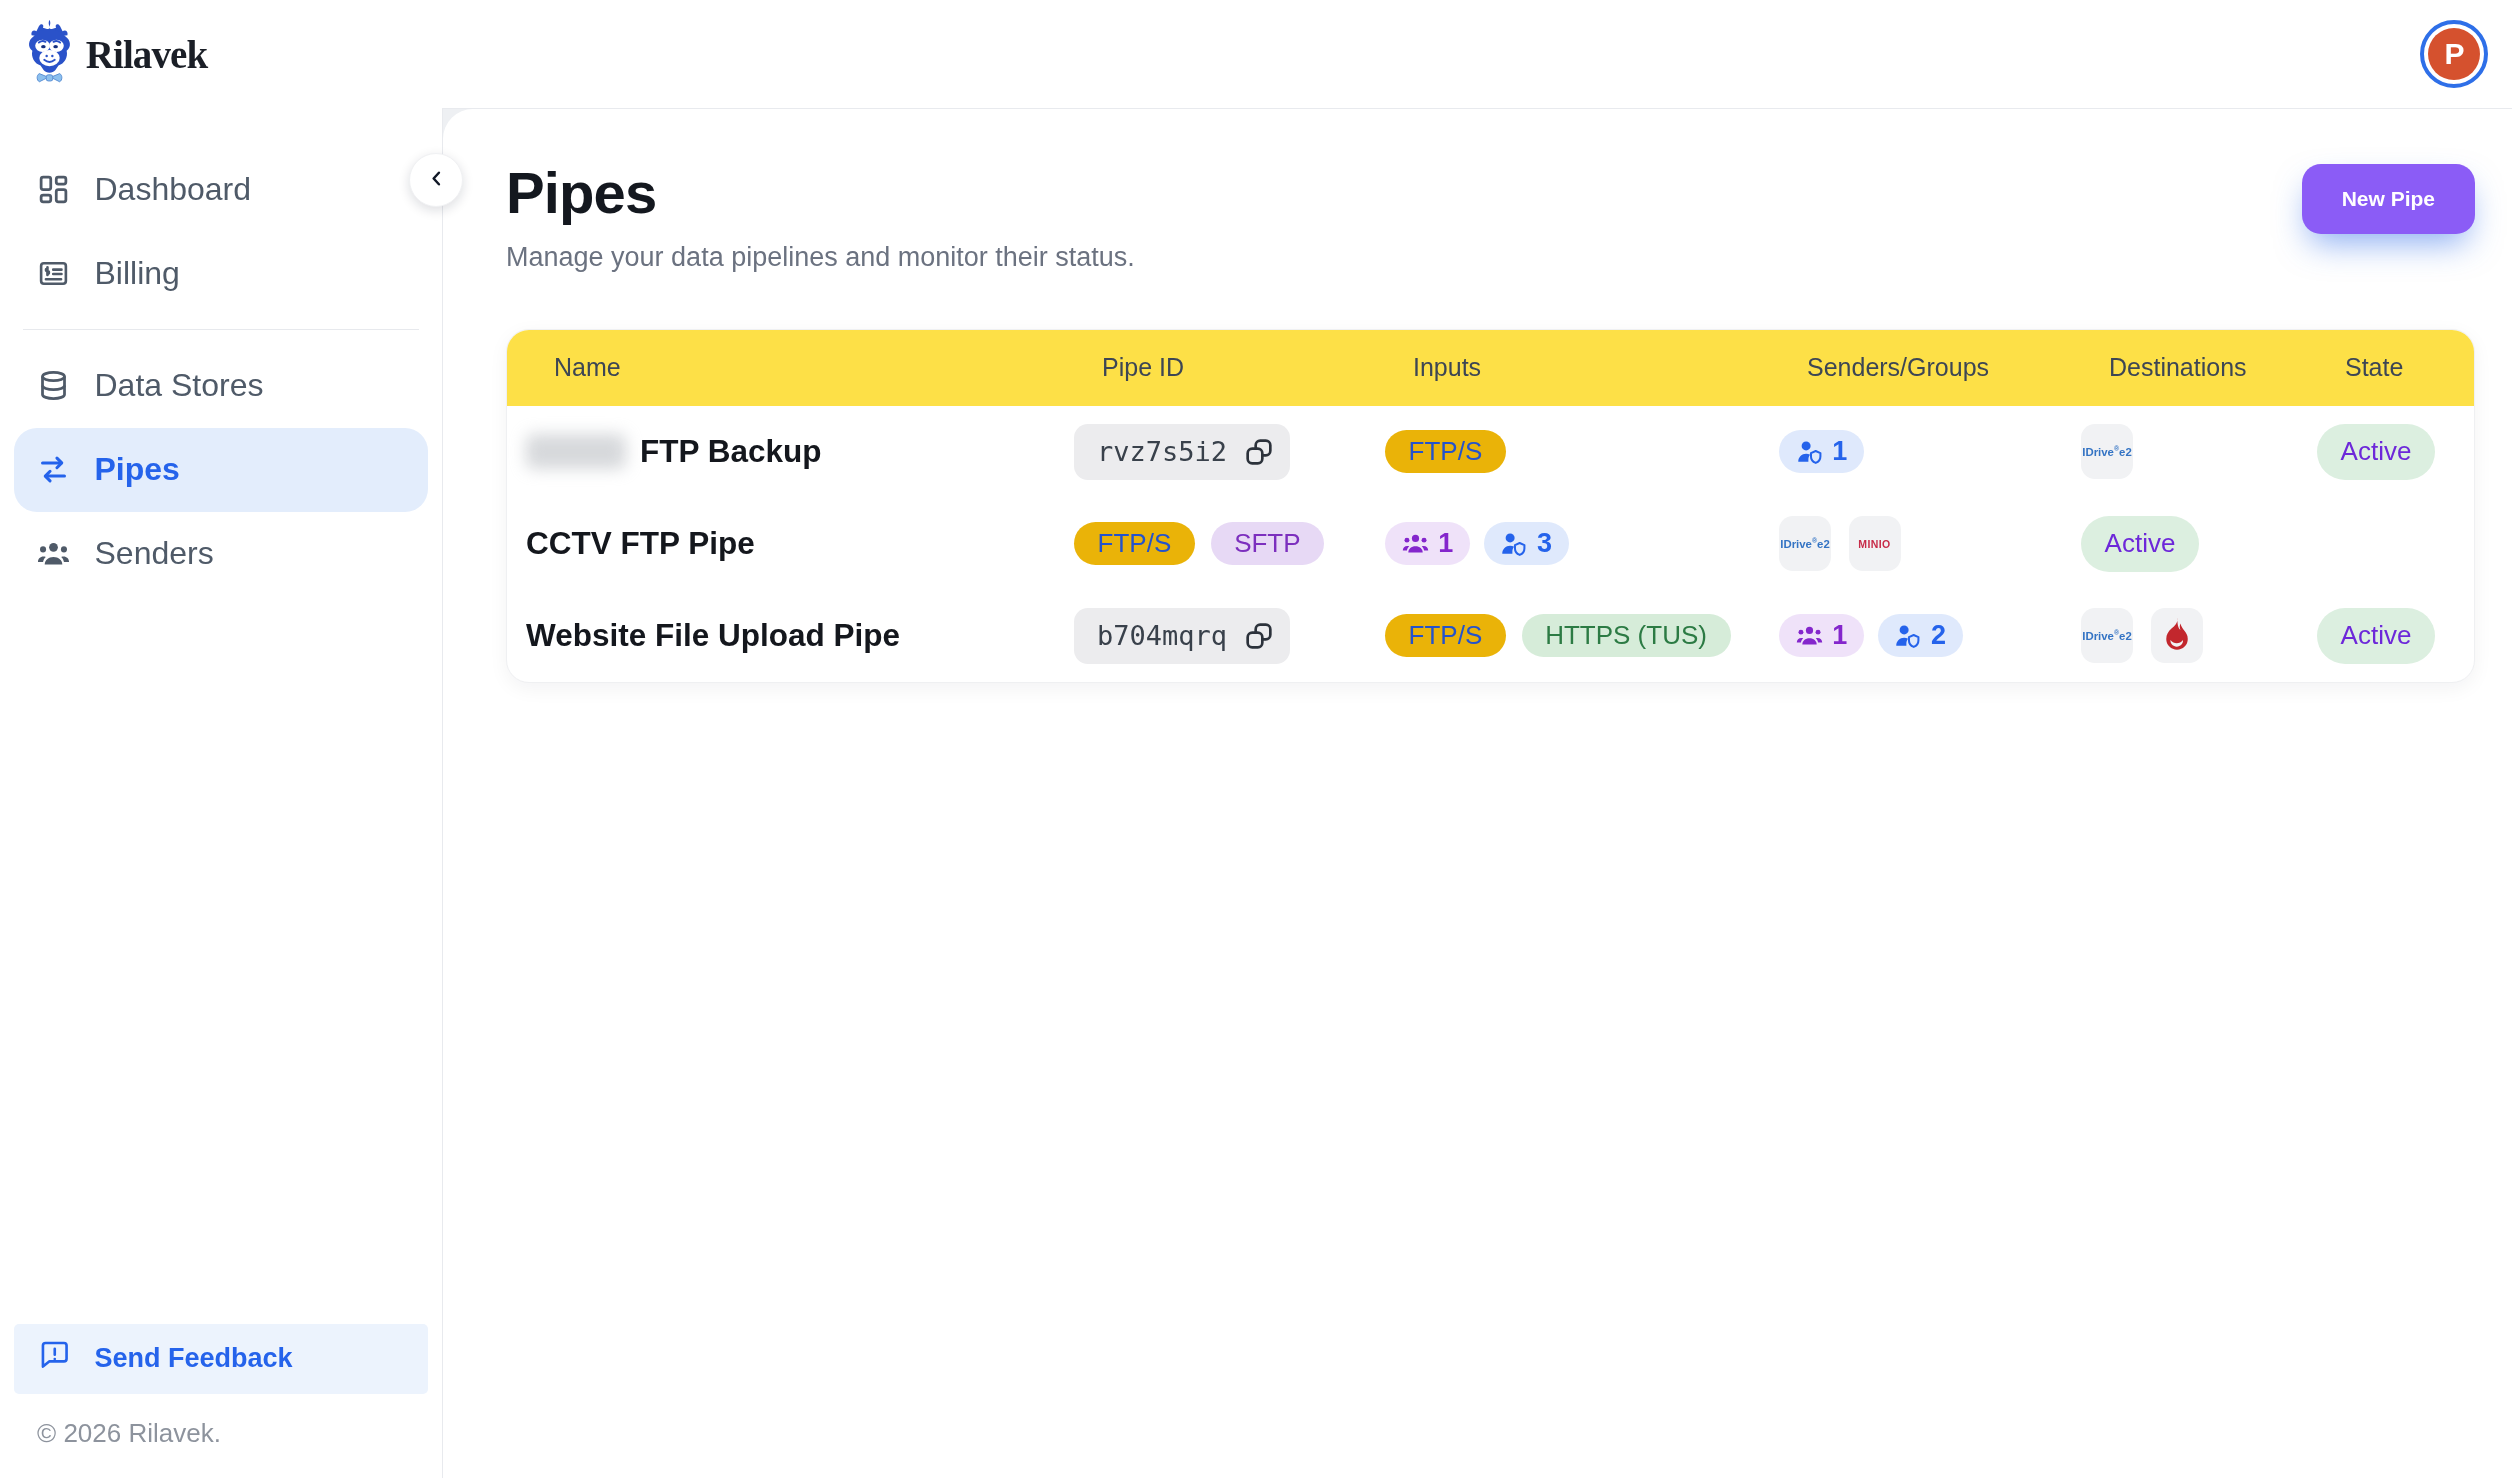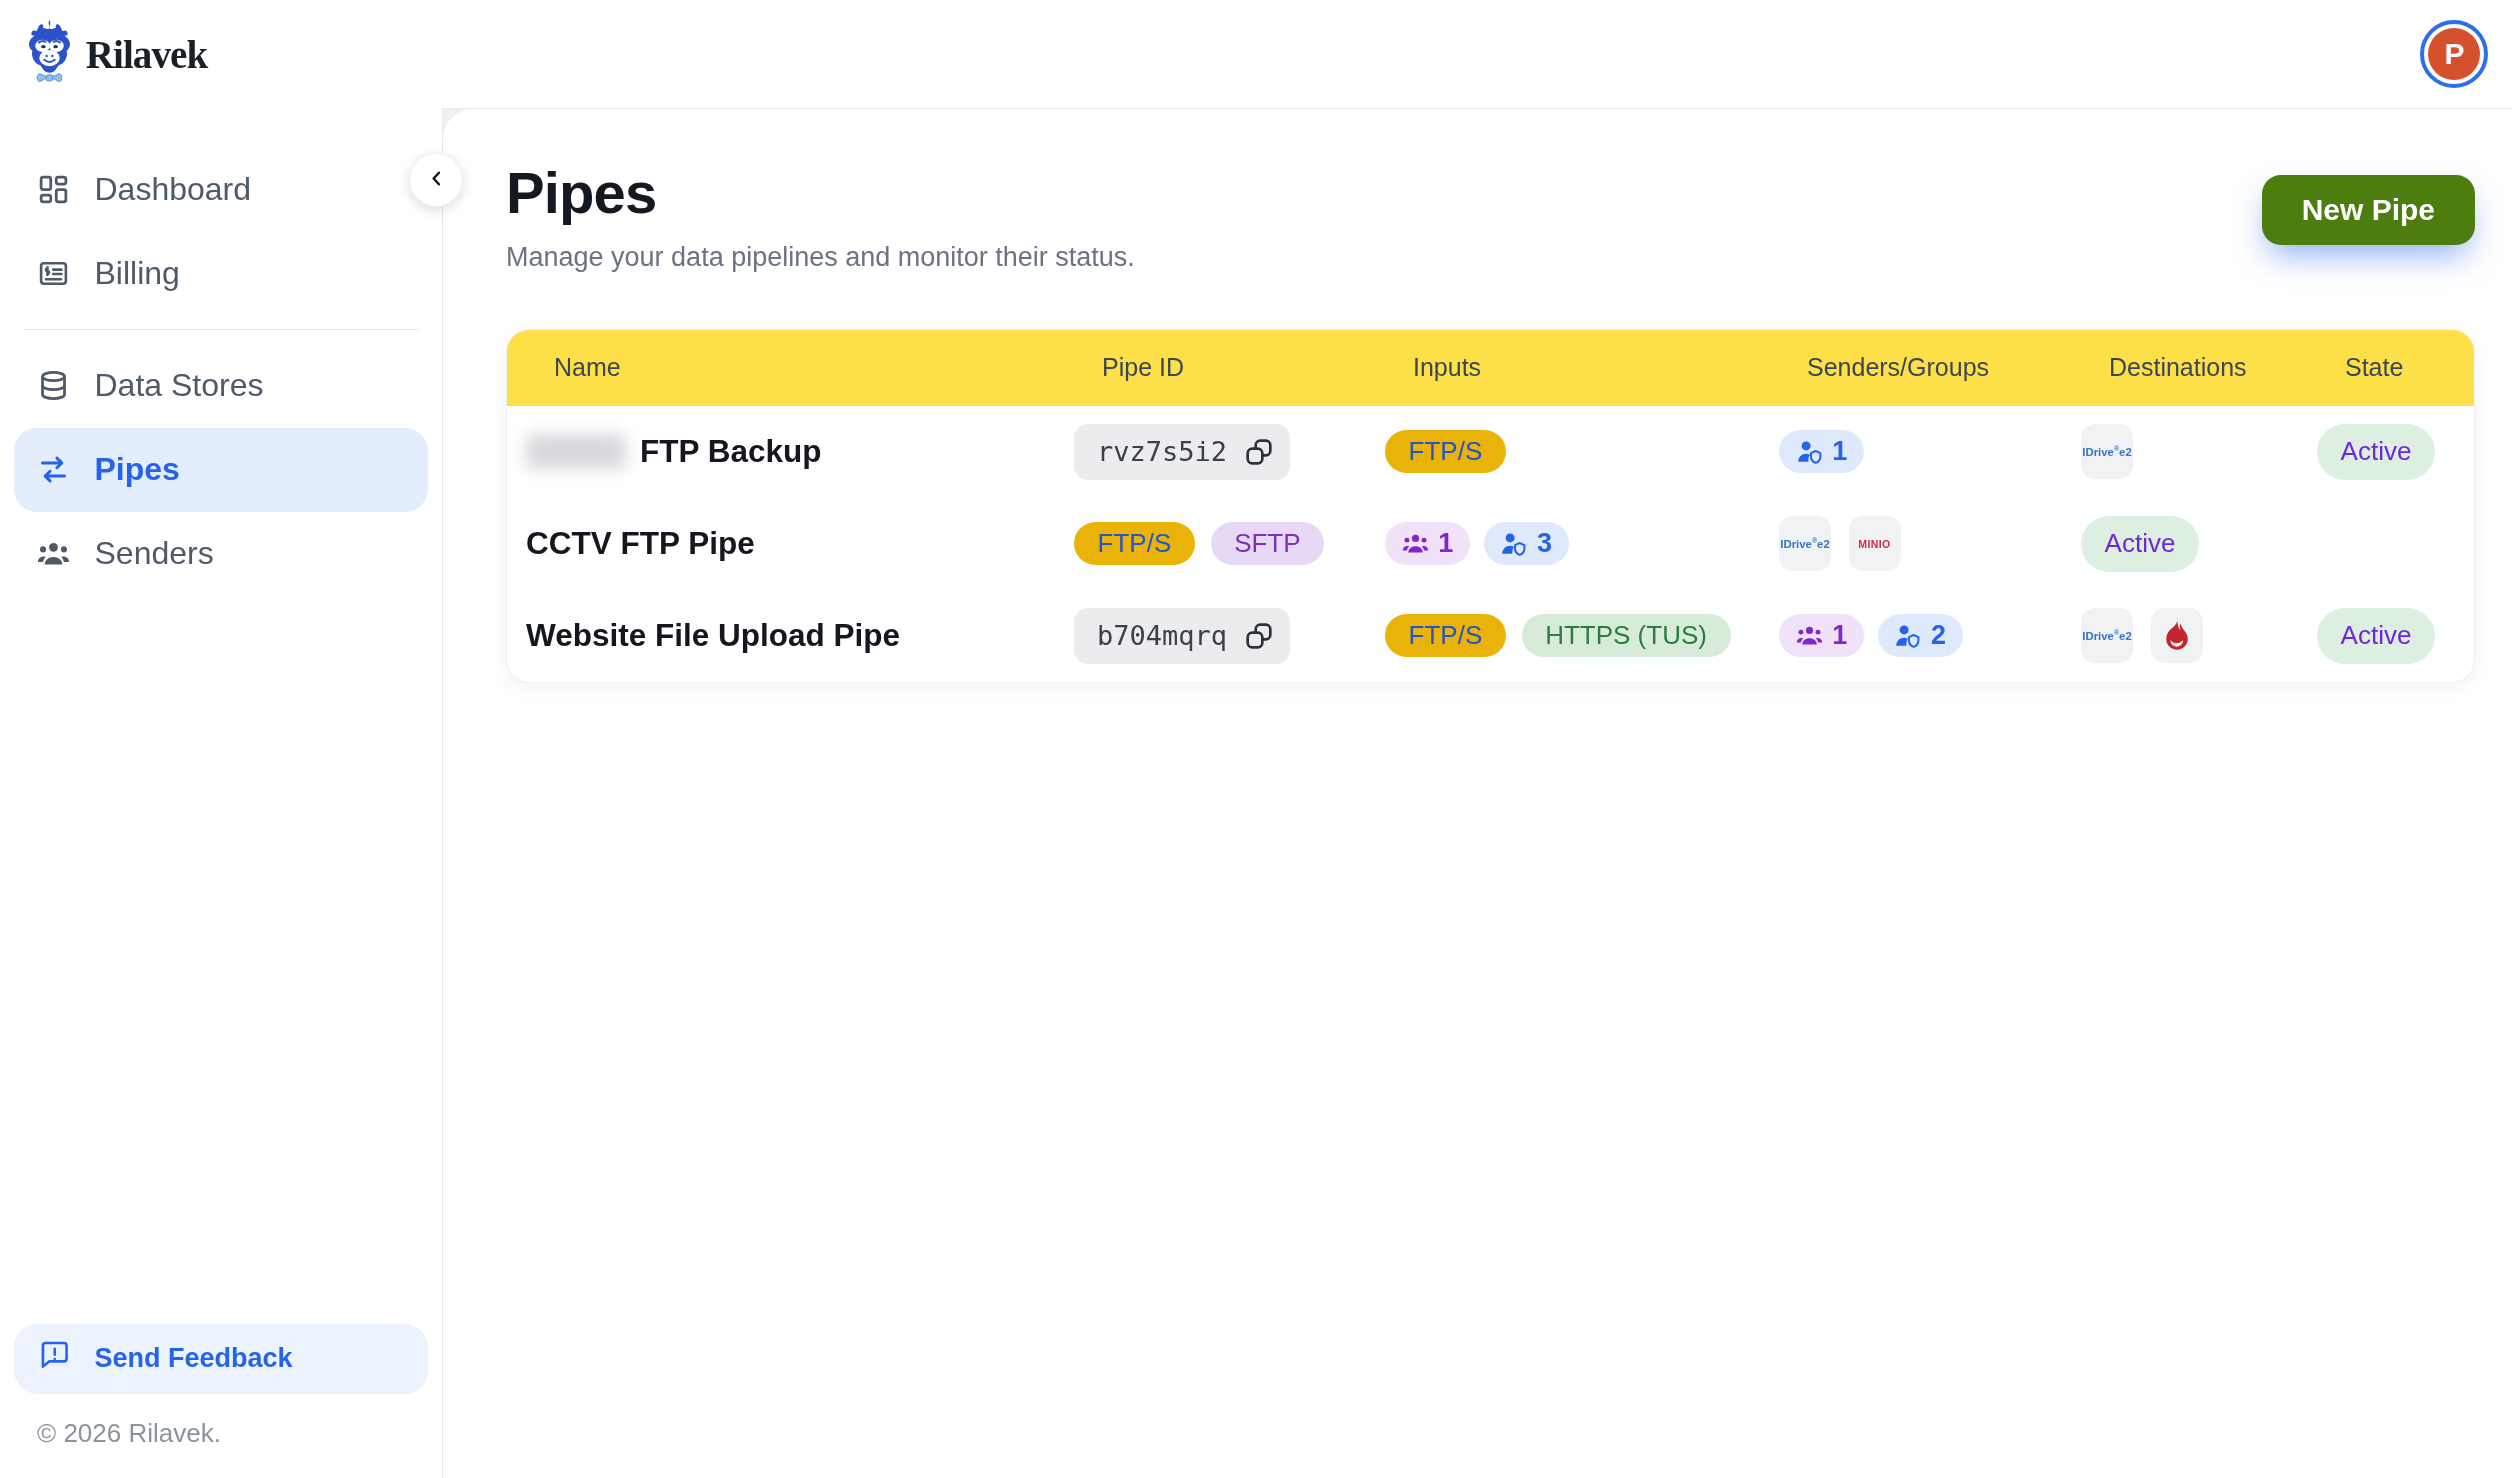--- a/index.html
+++ b/index.html
@@ -25,42 +25,42 @@
   
   .sidebar { width:443px; background:#fff; border-right:0.9px solid #e8eaee;
     display:flex; flex-direction:column; padding:39px 14px 30px; flex-shrink:0; }
   .nav-item { height:84px; border-radius:23px; display:flex; align-items:center;
     padding-left:23px; gap:24.5px; font-size:32px; color:#4f5a68; cursor:pointer;
     background:transparent; }
   .nav-item svg { width:33px; height:33px; flex-shrink:0; }
   .nav-item.active { background:#e3edfc; color:#2563eb; font-weight:600; }
   .nav-divider { height:0.9px; background:#e7e9ed; margin:14px 8.7px; }
   .sidebar-footer { margin-top:auto; }
-  .feedback { height:70px; border-radius:23px; background:#ecf3fd; color:#2563eb;
+  .feedback { height:70px; border-radius:5px; background:#ecf3fd; color:#2563eb;
     display:flex; align-items:center; gap:24.5px; padding-left:24.5px; font-size:27px;
     font-weight:700; cursor:pointer; }
   .feedback svg { width:31.5px; height:31.5px; }
   .copyright { font-size:26px; color:#8d939d; padding:24.5px 0 0 23px; }
 
   
   .collapse-btn { position:absolute; left:409px; top:45px; width:54px; height:54px;
     border-radius:50%; background:#fff; border:0.9px solid #f0f1f3;
     box-shadow:0 3.5px 12.2px rgba(17,24,39,.14); display:flex; align-items:center;
     justify-content:center; z-index:9; cursor:pointer; }
 
   
   .main { flex:1; background:#eef0f3; border-top:0.9px solid #e8eaee; position:relative; }
   .panel { position:absolute; inset:0; background:#fff; border-top-left-radius:30px;
     padding:50px 37px 0 63px; }
 
   .page-head { display:flex; align-items:flex-start; justify-content:space-between; }
   .page-title { font-size:58px; font-weight:800; color:#14181f; letter-spacing:-0.9px; }
   .page-subtitle { font-size:27px; color:#6b7280; margin-top:15.7px; }
-  .new-pipe { margin-top:16px; height:70px; padding:0 40px; border-radius:19px;
-    background:#4d7c0f; color:#fff; font-size:30px; font-weight:600; border:none;
+  .new-pipe { margin-top:5px; height:70px; padding:0 40px; border-radius:19px;
+    background:#8b5cf6; color:#fff; font-size:21px; font-weight:600; border:none;
     cursor:pointer; box-shadow:0 15.7px 33px -7px rgba(46,107,231,.55); }
 
   
   .table-card { margin-top:56px; border-radius:23px; background:#fff;
     border:0.9px solid #eff0f2; box-shadow:0 5.2px 19px rgba(23,28,38,.05); overflow:hidden; }
   .tr { display:grid; grid-template-columns:548px 311px 394px 302px 236px 1fr;
     align-items:center; }
   .thead { background:#fde047; }
   .th { font-size:25px; color:#3d4654; padding:23.6px 0 23.6px 47px; font-weight:400; }
   .trow { height:92px; cursor:pointer; }

